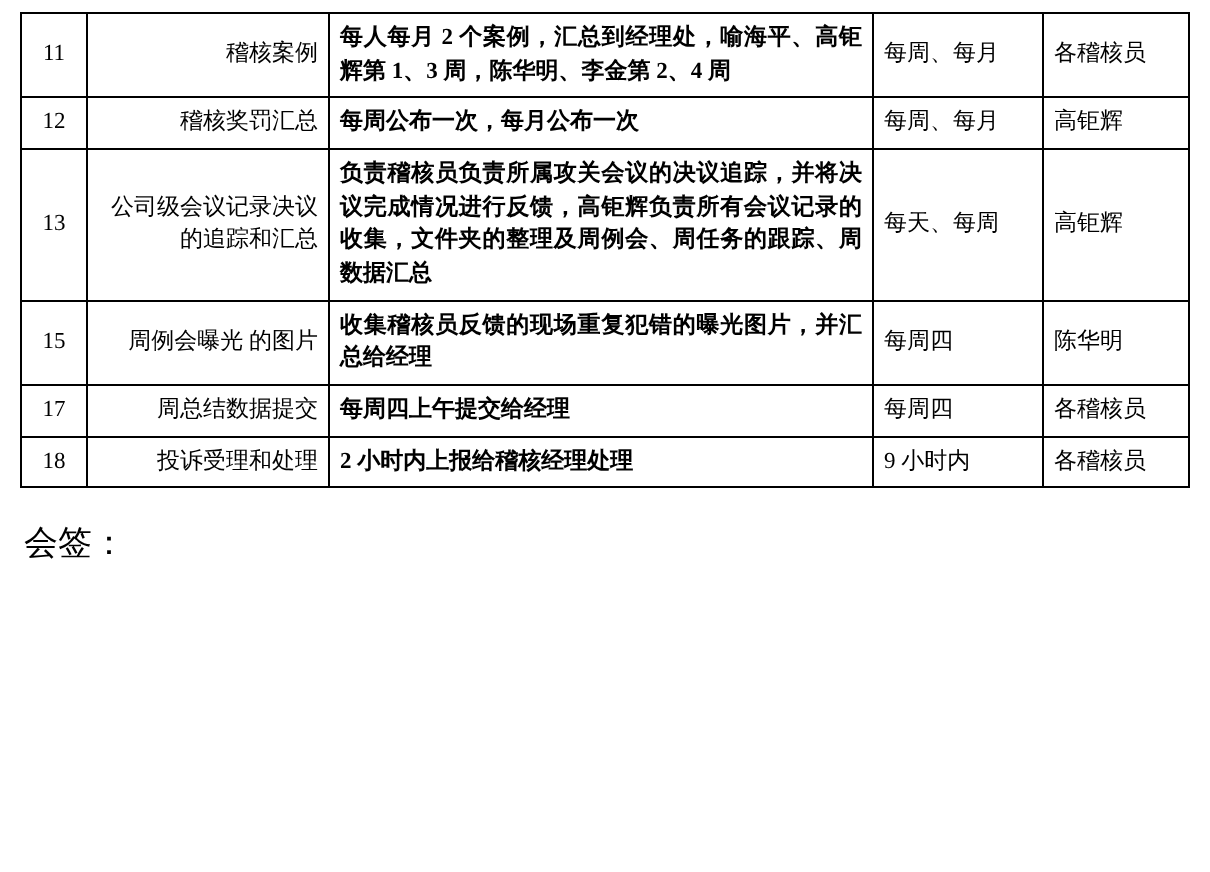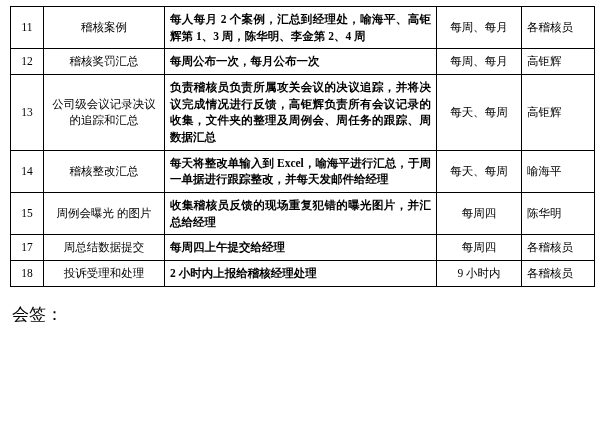--- a/index.html
+++ b/index.html
@@ -35,28 +35,28 @@
     font-size: 11.5px;
     line-height: 1.45;
     font-family: "Liberation Serif", "DejaVu Serif", serif;
   }
   .col-num {
     width: 22px;
     text-align: center;
   }
   .col-title {
     width: 110px;
-    text-align: center;
+    text-align: right;
   }
   .col-desc {
     text-align: left;
   }
   .col-freq {
     width: 74px;
-    text-align: center;
+    text-align: left;
   }
   .col-owner {
     width: 62px;
   }
   .footer-note {
     margin-top: 16px;
     font-size: 17px;
     padding-left: 2px;
     font-family: "Liberation Serif", "DejaVu Serif", serif;
   }
@@ -91,27 +91,20 @@
       </tr>
 
       <tr>
         <td class="col-num">13</td>
         <td class="col-title">公司级会议记录决议的追踪和汇总</td>
         <td class="col-desc just">负责稽核员负责所属攻关会议的决议追踪，并将决议完成情况进行反馈，高钜辉负责所有会议记录的收集，文件夹的整理及周例会、周任务的跟踪、周数据汇总</td>
         <td class="col-freq">每天、每周</td>
         <td class="col-owner">高钜辉</td>
       </tr>
 
-      <tr>
-        <td class="col-num">14</td>
-        <td class="col-title">稽核整改汇总</td>
-        <td class="col-desc just">每天将整改单输入到 Excel，喻海平进行汇总，于周一单据进行跟踪整改，并每天发邮件给经理</td>
-        <td class="col-freq">每天、每周</td>
-        <td class="col-owner">喻海平</td>
-      </tr>
 
       <tr>
         <td class="col-num">15</td>
         <td class="col-title">周例会曝光 的图片</td>
         <td class="col-desc just">收集稽核员反馈的现场重复犯错的曝光图片，并汇总给经理</td>
         <td class="col-freq">每周四</td>
         <td class="col-owner">陈华明</td>
       </tr>
 
 

